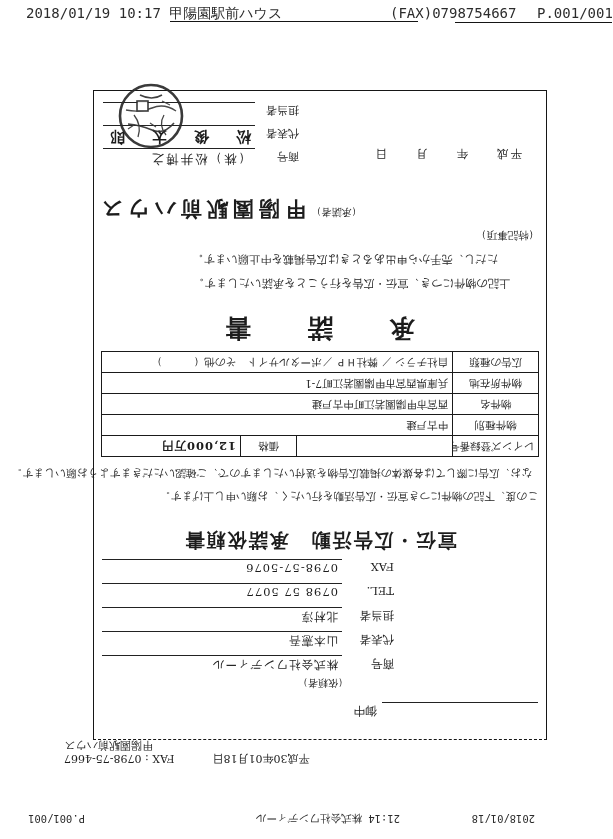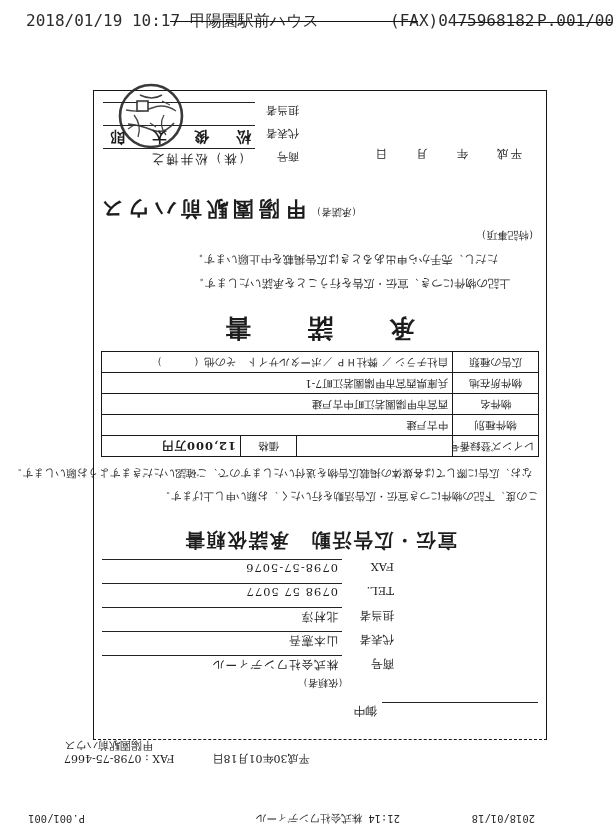--- a/index.html
+++ b/index.html
@@ -1,21 +1,21 @@
 <!DOCTYPE html>
 <html><head>
 <meta charset="utf-8">
 <style>
   html,body{margin:0;padding:0;background:#ffffff;}
   .page{position:relative;width:613px;height:839px;background:#fff;color:#1c1c1c;
         font-family:"DejaVu Serif","Liberation Serif",serif;overflow:hidden;}
   .mono{font-family:"DejaVu Sans Mono","Liberation Mono",monospace;}
 
   
-  .rx-header{position:absolute;top:11px;left:0;width:579px;height:14px;font-size:16px;color:#2c2c2c;white-space:nowrap;}
+  .rx-header{position:absolute;top:5px;left:0;width:579px;height:14px;font-size:14px;color:#2c2c2c;white-space:nowrap;}
   .rx-dt{position:absolute;left:26px;top:0;}
   .rx-fax{position:absolute;left:390px;top:0;}
   .rx-page{position:absolute;left:537px;top:0;}
   .rule{position:absolute;border-top:1.6px solid #151515;height:0;}
   .rule-a{top:21px;left:170px;width:248px;}
   .rule-b{top:22px;left:455px;width:157px;}
 
   
   .doc{position:absolute;left:0;top:28px;width:613px;height:805px;transform:rotate(180deg);}
 
@@ -72,21 +72,21 @@
   .val-name{font-size:15px;font-weight:bold;letter-spacing:6px;}
   .stamp{position:absolute;left:360px;top:28px;width:70px;height:70px;opacity:0.92;}
 </style>
 </head>
 <body>
 
 <div class="page">
 
   <div class="rx-header mono">
     <span class="rx-dt">2018/01/19   10:17   甲陽園駅前ハウス</span>
-    <span class="rx-fax">(FAX)0475968182</span>
+    <span class="rx-fax">(FAX)0798754667</span>
     <span class="rx-page">P.001/001</span>
   </div>
   <div class="rule rule-a"></div>
   <div class="rule rule-b"></div>
 
   <div class="doc">
 
     <div class="tx-header mono">
       <span class="tx-date">2018/01/18</span>
       <span class="tx-name">21:14  株式会社ワンディール</span>

